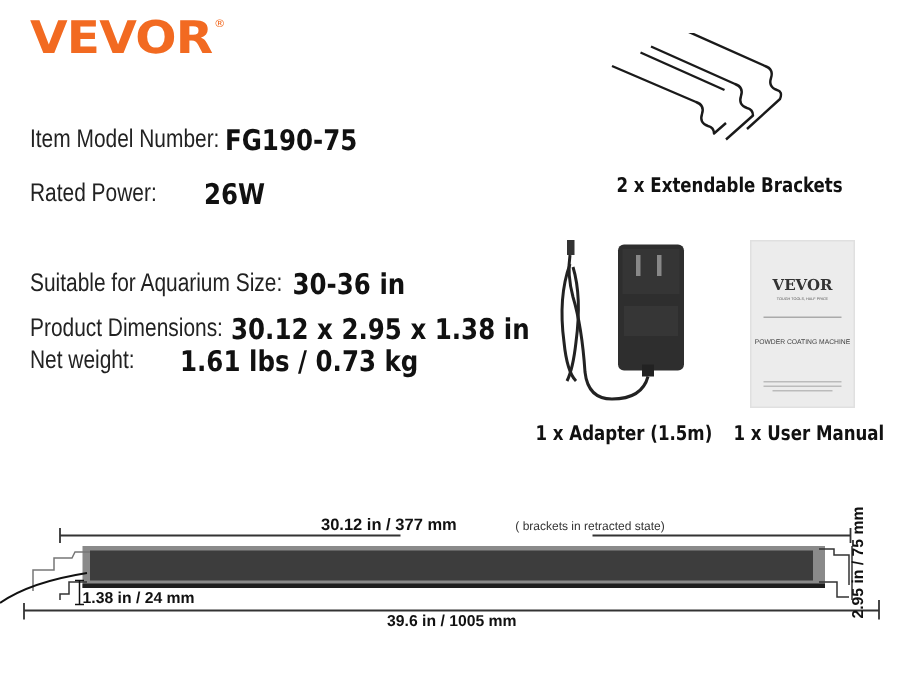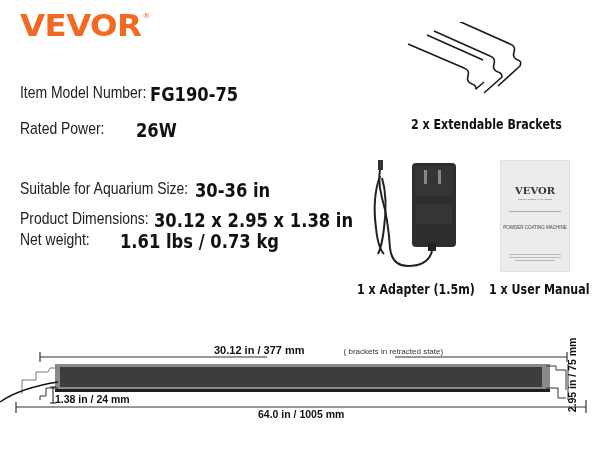--- a/index.html
+++ b/index.html
@@ -109,14 +109,14 @@
   <line x1="16" y1="87" x2="586" y2="87" stroke="#333" stroke-width="1.2"></line>
   <line x1="16" y1="82" x2="16" y2="93" stroke="#333" stroke-width="1.2"></line>
   <line x1="586" y1="80" x2="586" y2="93" stroke="#333" stroke-width="1.2"></line>
 </svg>
 
 <div class="dim-label" style="left:214px; top:344px;">
   <span>30.12 in / 377 mm</span>
   <span class="dim-note">( brackets in retracted state)</span>
 </div>
 <div class="dim-label" style="left:55px; top:393px; font-size:10.5px;">1.38 in / 24 mm</div>
-<div class="dim-label" style="left:258px; top:408px; font-size:10.5px;">64.0 in / 1005 mm</div>
+<div class="dim-label" style="left:258px; top:408px; font-size:10.5px;">39.6 in / 1005 mm</div>
 <div class="dim-label" style="left:535px; top:369px; font-size:10.5px; transform: rotate(-90deg); transform-origin: center;">2.95 in / 75 mm</div>
 
 </body></html>

